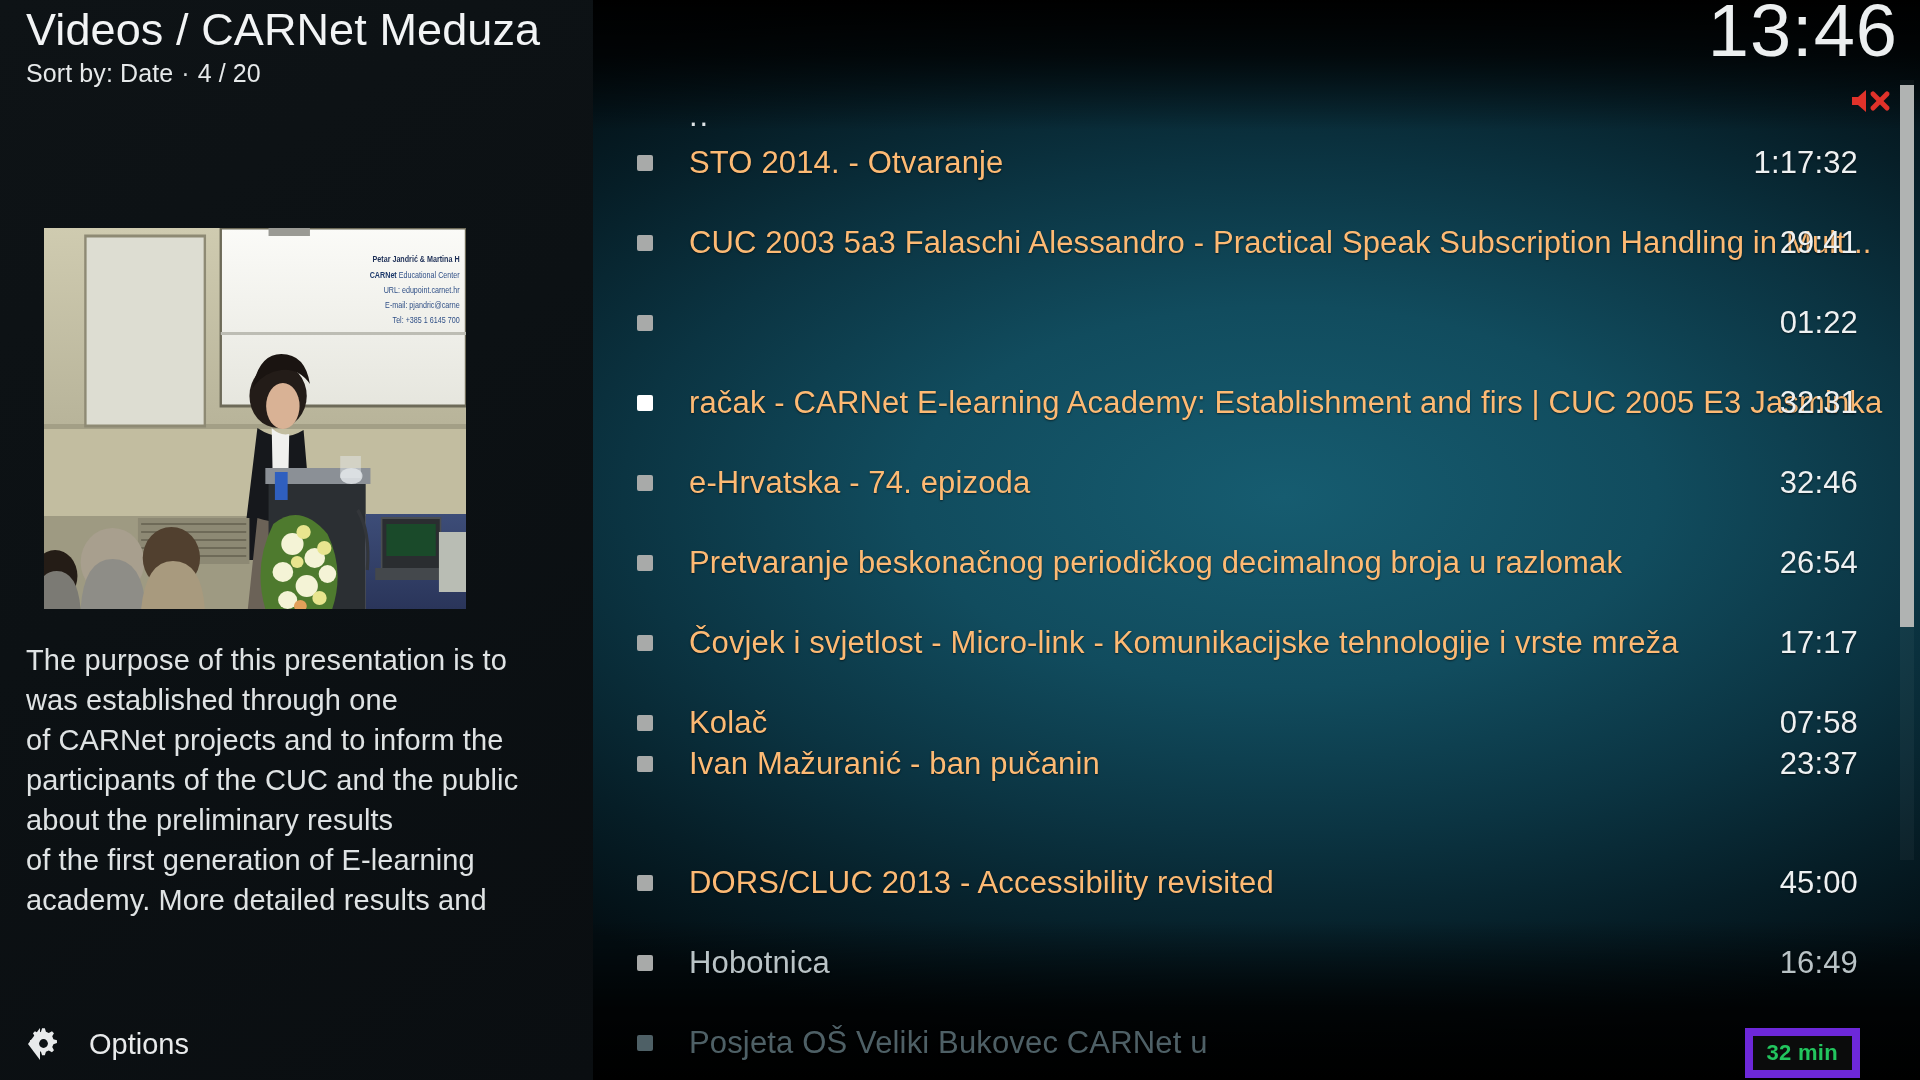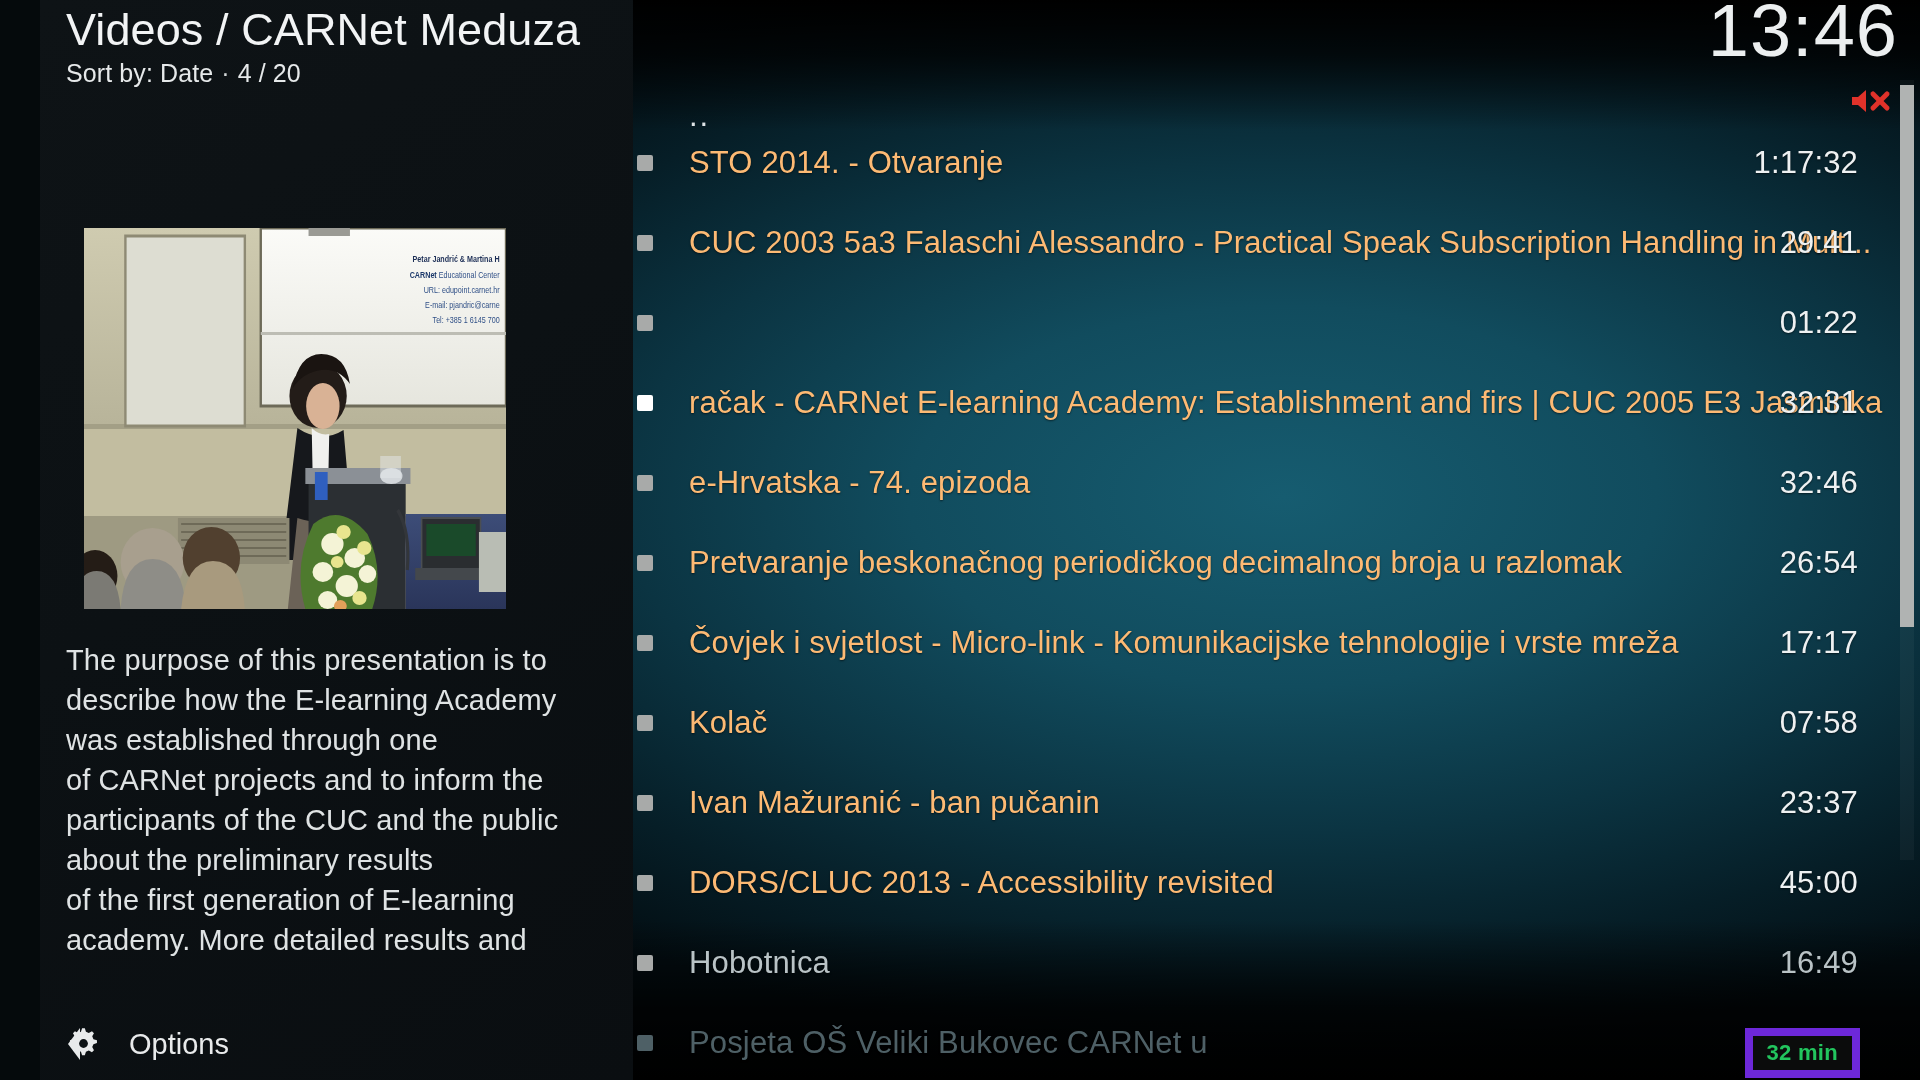--- a/index.html
+++ b/index.html
@@ -30,21 +30,20 @@
   .bg-vignette-bottom {
     position:absolute; left:593px; bottom:0; right:0; height:160px;
     background:linear-gradient(0deg,#000 0%, rgba(0,0,0,0.78) 45%, rgba(0,0,0,0) 100%);
   }
 
   
   .sidebar {
     position:absolute; left:0; top:0; width:593px; height:1080px;
     background:linear-gradient(145deg,#0e1316 0%,#0c1114 45%,#0a0e11 100%);
     z-index:5;
-    margin-left:40px;
   }
   .header { position:absolute; left:26px; top:6px; width:560px; }
   .header-title {
     font-size:45px; font-weight:400; color:#f2f4f5;
     letter-spacing:0.1px; line-height:1.08; white-space:nowrap;
   }
   .header-sub {
     margin-top:4px; font-size:25px; font-weight:400;
     color:#e6e9ea; letter-spacing:0.1px; white-space:nowrap;
   }
@@ -180,21 +179,21 @@
         <div class="row" style="top: 603px;">
           <div class="bullet"></div>
           <div class="row-label">Čovjek i svjetlost - Micro-link - Komunikacijske tehnologije i vrste mreža</div>
           <div class="row-dur">17:17</div>
         </div>
         <div class="row" style="top: 683px;">
           <div class="bullet"></div>
           <div class="row-label">Kolač</div>
           <div class="row-dur">07:58</div>
         </div>
-        <div class="row" style="top: 763px; padding-left: 36px;">
+        <div class="row" style="top: 724px; padding-left: 36px;">
           <div class="bullet"></div>
           <div class="row-label">Ivan Mažuranić - ban pučanin</div>
           <div class="row-dur">23:37</div>
         </div>
         <div class="row" style="top: 843px;">
           <div class="bullet"></div>
           <div class="row-label">DORS/CLUC 2013 - Accessibility revisited</div>
           <div class="row-dur">45:00</div>
         </div>
         <div class="row dim" style="top: 923px;">
@@ -313,21 +312,20 @@
         <ellipse cx="160" cy="330" rx="36" ry="31" fill="#51402f"></ellipse>
         <path d="M122 381 q6 -48 40 -48 q36 0 40 48 Z" fill="#a89a7e"></path>
         <ellipse cx="14" cy="348" rx="28" ry="26" fill="#241c16"></ellipse>
         <path d="M-14 381 q4 -38 30 -38 q26 0 30 38 Z" fill="#7b7a74"></path>
         <rect x="0" y="0" width="530" height="381" fill="none"></rect>
       </svg>
     </div>
 
     <div class="plot" id="plot">
         <span>The purpose of this presentation is to</span>
-        <span>describe how the E-learning Academy</span>
         <span>was established through one</span>
         <span>of CARNet projects and to inform the</span>
         <span>participants of the CUC and the public</span>
         <span>about the preliminary results</span>
         <span>of the first generation of E-learning</span>
         <span>academy. More detailed results and</span>
       </div>
 
     <div class="options">
       <svg class="options-icon" viewBox="0 0 42 40">

